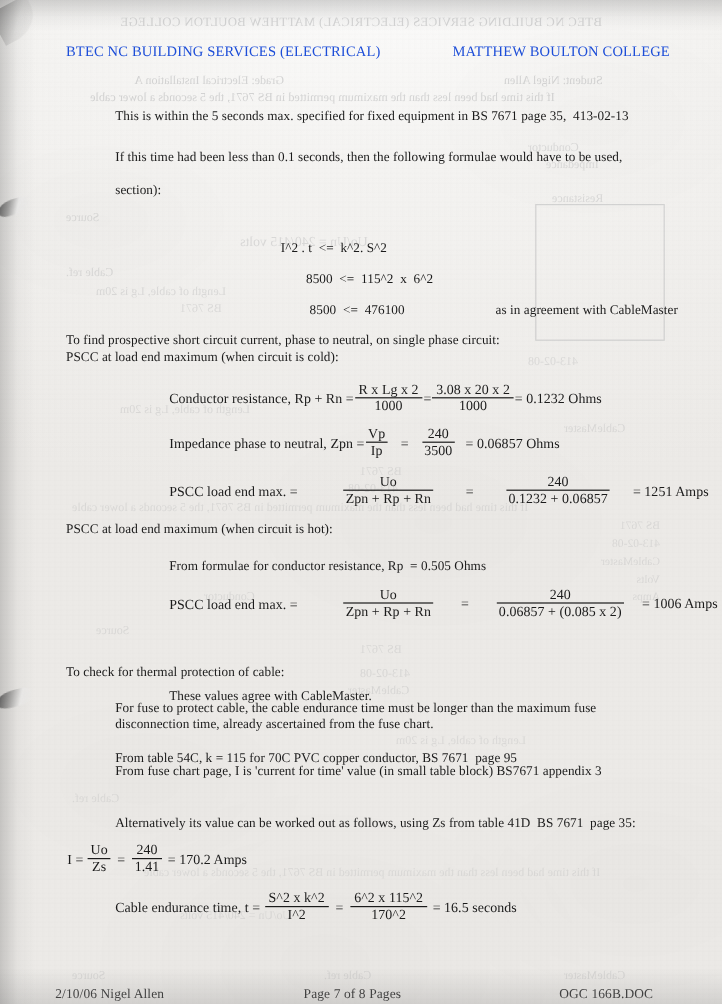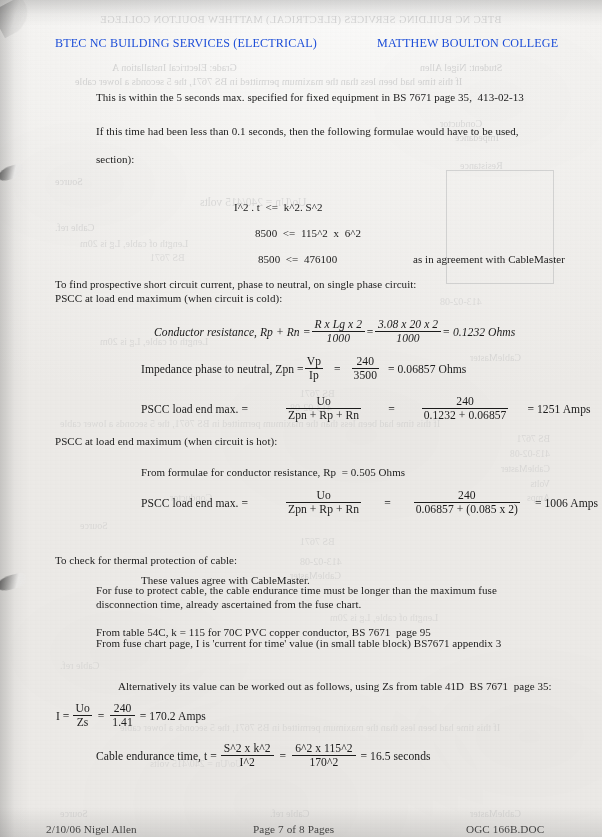--- a/index.html
+++ b/index.html
@@ -267,21 +267,21 @@
 
 
     <div class="ln" style="top:200px; left:234px;">I^2 . t  &lt;=  k^2. S^2</div>
     <div class="ln" style="top:226px; left:255px;">8500  &lt;=  115^2  x  6^2</div>
     <div class="ln" style="top:252px; left:258px;">8500  &lt;=  476100</div>
     <div class="ln" style="top:252px; left:413px;">as in agreement with CableMaster</div>
 
     <div class="ln" style="top:277px; left:55px;">To find prospective short circuit current, phase to neutral, on single phase circuit:</div>
     <div class="ln" style="top:291px; left:55px;">PSCC at load end maximum (when circuit is cold):</div>
 
-    <div class="eqrow" style="top:318px; left:154px;font-style:italic;">
+    <div class="eqrow" style="top:318px; left:141px;">
       <span>Conductor resistance, Rp + Rn  =</span><span class="frac wide"><span class="num">R x Lg x 2</span><span class="den">1000</span></span><span>=</span><span class="frac wide"><span class="num">3.08 x 20 x 2</span><span class="den">1000</span></span><span>=  0.1232  Ohms</span>
     </div>
 
     <div class="eqrow" style="top:355px; left:141px;">
       <span>Impedance phase to neutral, Zpn  =</span><span class="frac"><span class="num">Vp</span><span class="den">Ip</span></span><span style="padding:0 10px;">=</span><span class="frac"><span class="num">240</span><span class="den">3500</span></span><span style="padding-left:8px;">=  0.06857  Ohms</span>
     </div>
 
     <div class="eqrow" style="top:395px; left:141px;">
       <span>PSCC load end max.      =</span><span class="frac wide" style="margin-left:38px;"><span class="num">Uo</span><span class="den">Zpn + Rp + Rn</span></span><span style="padding:0 26px;">=</span><span class="frac wide"><span class="num">240</span><span class="den">0.1232 + 0.06857</span></span><span style="padding-left:18px;">=  1251 Amps</span>
     </div>
@@ -298,21 +298,21 @@
 
     <div class="ln" style="top:553px; left:55px;">To check for thermal protection of cable:</div>
 
     <div class="ln" style="top:583px; left:96px;">For fuse to protect cable, the cable endurance time must be longer than the maximum fuse</div>
     <div class="ln" style="top:597px; left:96px;">disconnection time, already ascertained from the fuse chart.</div>
 
     <div class="ln" style="top:625px; left:96px;">From table 54C, k = 115 for 70C PVC copper conductor, BS 7671  page 95</div>
 
     <div class="ln" style="top:636px; left:96px;">From fuse chart page, I is 'current for time' value (in small table block) BS7671 appendix 3</div>
 
-    <div class="ln" style="top:679px; left:96px;margin-left:22px;">Alternatively its value can be worked out as follows, using Zs from table 41D  BS 7671  page 35:</div>
+    <div class="ln" style="top:679px; left:96px;">Alternatively its value can be worked out as follows, using Zs from table 41D  BS 7671  page 35:</div>
 
     <div class="eqrow" style="top:702px; left:56px;">
       <span>I  =</span><span class="frac" style="margin-left:4px;"><span class="num">Uo</span><span class="den">Zs</span></span><span style="padding:0 5px;">=</span><span class="frac"><span class="num">240</span><span class="den">1.41</span></span><span style="padding-left:4px;">=  170.2  Amps</span>
     </div>
 
     <div class="eqrow" style="top:742px; left:96px;">
       <span>Cable endurance time, t  =</span><span class="frac wide" style="margin-left:4px;"><span class="num">S^2  x  k^2</span><span class="den">I^2</span></span><span style="padding:0 5px;">=</span><span class="frac wide"><span class="num">6^2  x  115^2</span><span class="den">170^2</span></span><span style="padding-left:4px;">=  16.5 seconds</span>
     </div>
 
 

